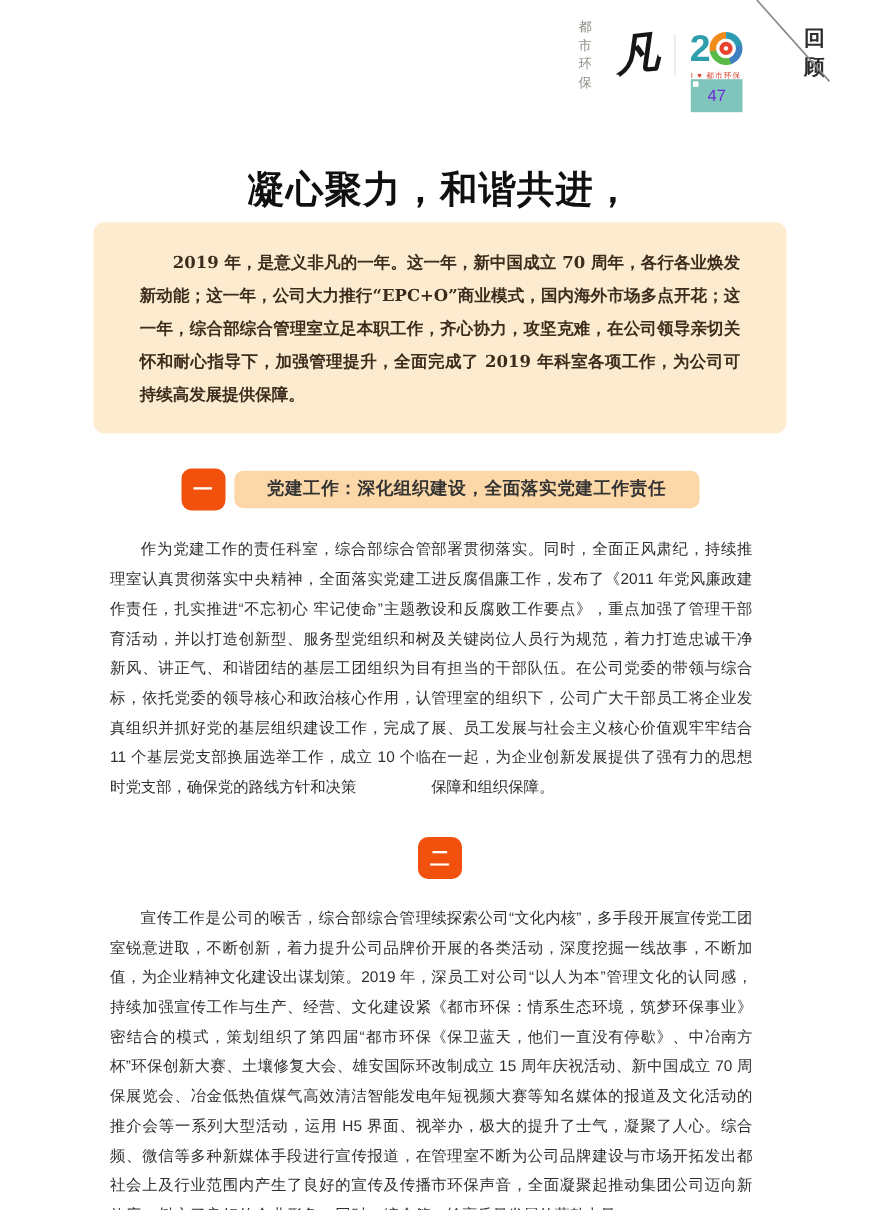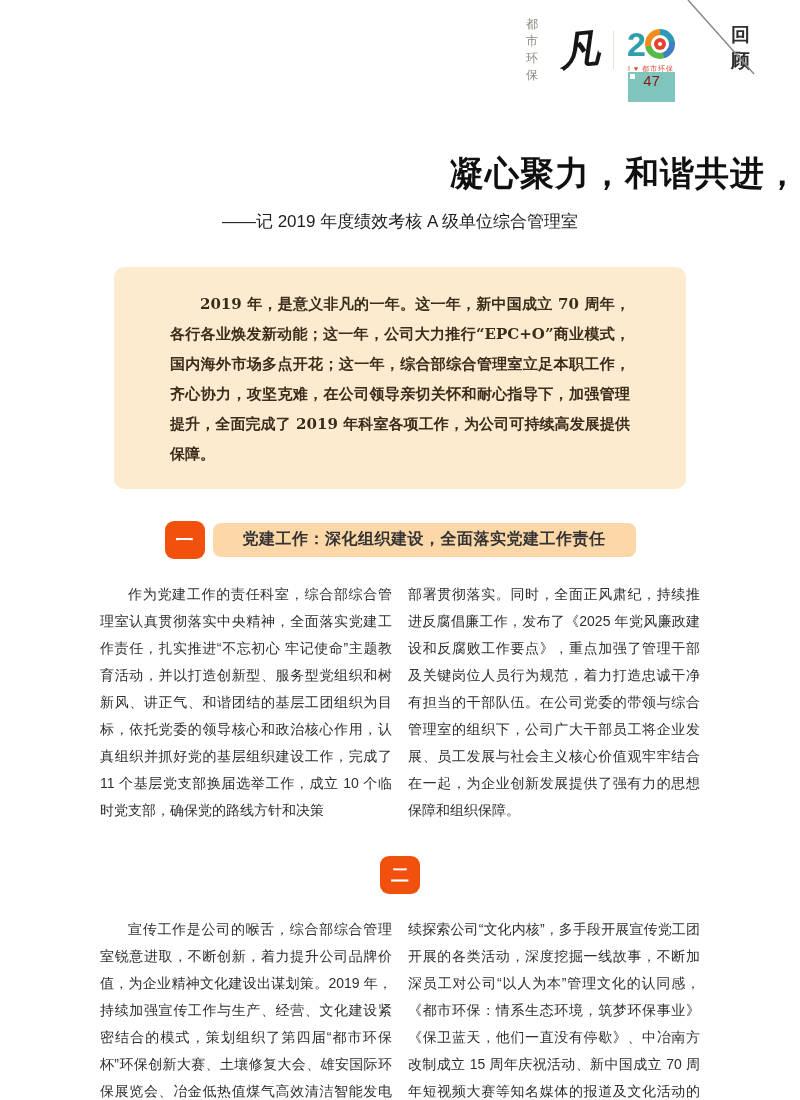--- a/index.html
+++ b/index.html
@@ -34,55 +34,55 @@
   .zero-dot::after { content:""; position:absolute; inset:4px; border-radius:50%; background:#fff; }
   .logo20-caption { font-size:7px; color:#d6452f; margin-top:3px; letter-spacing:1px; white-space:nowrap; }
 
   .huigu {
     position:absolute; left:731px; top:22px;
     font-size:19px; font-weight:bold; color:#2e2e2e; letter-spacing:3px;
   }
   .diag { position:absolute; top:0; left:0; pointer-events:none; }
   .page-tab {
     position:absolute; top:72px; right:0; width:47px; height:30px;
-    background:#7fc5bb; color:#7f1d1d; font-size:15px;
-    display:flex; justify-content:center;
+    background:#7fc5bb; color:#6d28d9; font-size:15px;
+    display:flex; align-items:center; justify-content:center;
   }
   .page-tab .notch { position:absolute; top:2px; left:2px; width:5px; height:5px; background:#fff; }
 
   
   .main { position:relative; padding-top:150px; }
   .title {
-    text-align:right; font-size:34px; font-weight:900; color:#101010;
+    text-align:center; font-size:34px; font-weight:900; color:#101010;
     line-height:1.4; letter-spacing:1px;
   }
   .subtitle { text-align:center; font-size:17px; color:#1e1e1e; margin-top:12px; }
 
   .intro {
-    width:572px; margin:34px auto 0;
+    width:630px; margin:4px auto 0;
     background:#fdebd0; border-radius:10px;
-    padding:22px 56px 20px;
+    padding:22px 42px 20px;
     font-family:"DejaVu Serif",serif; font-weight:600;
     font-size:15px; line-height:2.0; color:#3c2c1c;
     text-indent:2em; text-align:justify;
   }
 
   .section-head { display:flex; justify-content:center; align-items:center; gap:8px; margin-top:32px; }
   .badge {
     width:40px; height:38px; background:#f2500d; border-radius:9px;
     color:#fff; font-size:18px; font-weight:bold;
     display:flex; align-items:center; justify-content:center; flex:0 0 auto;
   }
   .bar {
     background:#fcd8a9; border-radius:8px; height:34px;
     display:flex; align-items:center; padding:0 30px;
     font-size:16px; font-weight:bold; color:#333; letter-spacing:0.5px;
   }
 
-  .cols { width:600px; margin:22px auto 0; display:flex; gap:16px; }
+  .cols { width:600px; margin:22px auto 0; display:flex; gap:0; }
   .col {
     width:292px; font-size:14px; line-height:27px; color:#2f2f2f;
     text-align:justify;
   }
   .col.indent { text-indent:2em; }
 </style>
 </head>
 <body>
 
 <div class="header">
@@ -112,31 +112,30 @@
   <div class="page-tab">
     <span class="notch"></span>
     <span>47</span>
   </div>
 </div>
 
 <div class="main">
   <h1 class="title">
     <span>凝心聚力，和谐共进，</span><br>
   </h1>
-  <div class="subtitle">——记 2019 年度绩效考核 A 级单位综合管理室</div>
 
   <div class="intro">2019 年，是意义非凡的一年。这一年，新中国成立 70 周年，各行各业焕发新动能；这一年，公司大力推行“EPC+O”商业模式，国内海外市场多点开花；这一年，综合部综合管理室立足本职工作，齐心协力，攻坚克难，在公司领导亲切关怀和耐心指导下，加强管理提升，全面完成了 2019 年科室各项工作，为公司可持续高发展提供保障。</div>
 
   <div class="section-head">
     <span class="badge">一</span>
     <span class="bar">党建工作：深化组织建设，全面落实党建工作责任</span>
   </div>
   <div class="cols">
     <div class="col indent">作为党建工作的责任科室，综合部综合管理室认真贯彻落实中央精神，全面落实党建工作责任，扎实推进“不忘初心 牢记使命”主题教育活动，并以打造创新型、服务型党组织和树新风、讲正气、和谐团结的基层工团组织为目标，依托党委的领导核心和政治核心作用，认真组织并抓好党的基层组织建设工作，完成了 11 个基层党支部换届选举工作，成立 10 个临时党支部，确保党的路线方针和决策</div>
-    <div class="col">部署贯彻落实。同时，全面正风肃纪，持续推进反腐倡廉工作，发布了《2025 年党风廉政建设和反腐败工作要点》，重点加强了管理干部及关键岗位人员行为规范，着力打造忠诚干净有担当的干部队伍。在公司党委的带领与综合管理室的组织下，公司广大干部员工将企业发展、员工发展与社会主义核心价值观牢牢结合在一起，为企业创新发展提供了强有力的思想保障和组织保障。</div>
+    <div class="col">部署贯彻落实。同时，全面正风肃纪，持续推进反腐倡廉工作，发布了《2011 年党风廉政建设和反腐败工作要点》，重点加强了管理干部及关键岗位人员行为规范，着力打造忠诚干净有担当的干部队伍。在公司党委的带领与综合管理室的组织下，公司广大干部员工将企业发展、员工发展与社会主义核心价值观牢牢结合在一起，为企业创新发展提供了强有力的思想保障和组织保障。</div>
   </div>
 
   <div class="section-head">
     <span class="badge">二</span>
   </div>
   <div class="cols">
     <div class="col indent">宣传工作是公司的喉舌，综合部综合管理室锐意进取，不断创新，着力提升公司品牌价值，为企业精神文化建设出谋划策。2019 年，持续加强宣传工作与生产、经营、文化建设紧密结合的模式，策划组织了第四届“都市环保杯”环保创新大赛、土壤修复大会、雄安国际环保展览会、冶金低热值煤气高效清洁智能发电推介会等一系列大型活动，运用 H5 界面、视频、微信等多种新媒体手段进行宣传报道，在社会上及行业范围内产生了良好的宣传及传播效应，树立了良好的企业形象；同时，综合管理室持</div>
     <div class="col">续探索公司“文化内核”，多手段开展宣传党工团开展的各类活动，深度挖掘一线故事，不断加深员工对公司“以人为本”管理文化的认同感，《都市环保：情系生态环境，筑梦环保事业》《保卫蓝天，他们一直没有停歇》、中冶南方改制成立 15 周年庆祝活动、新中国成立 70 周年短视频大赛等知名媒体的报道及文化活动的举办，极大的提升了士气，凝聚了人心。综合管理室不断为公司品牌建设与市场开拓发出都市环保声音，全面凝聚起推动集团公司迈向新一轮高质量发展的蓬勃力量。</div>
   </div>
 </div>

